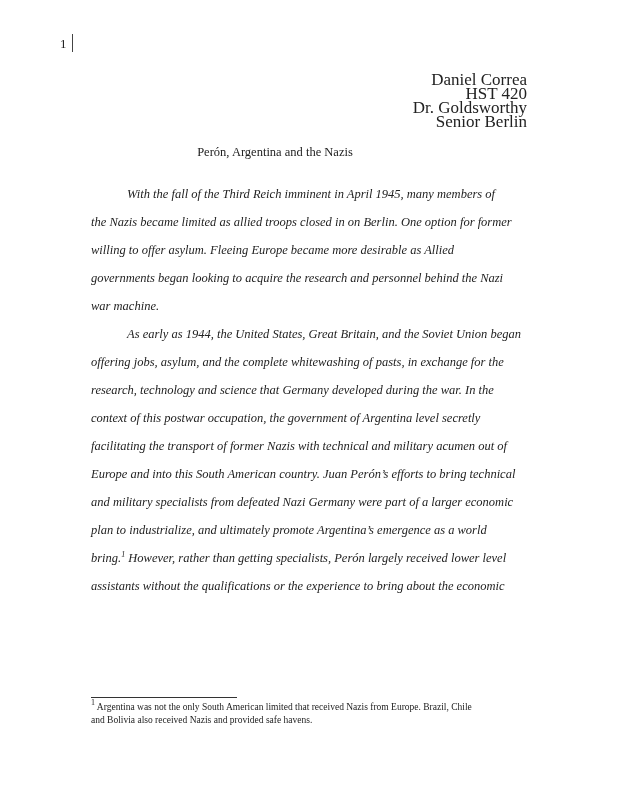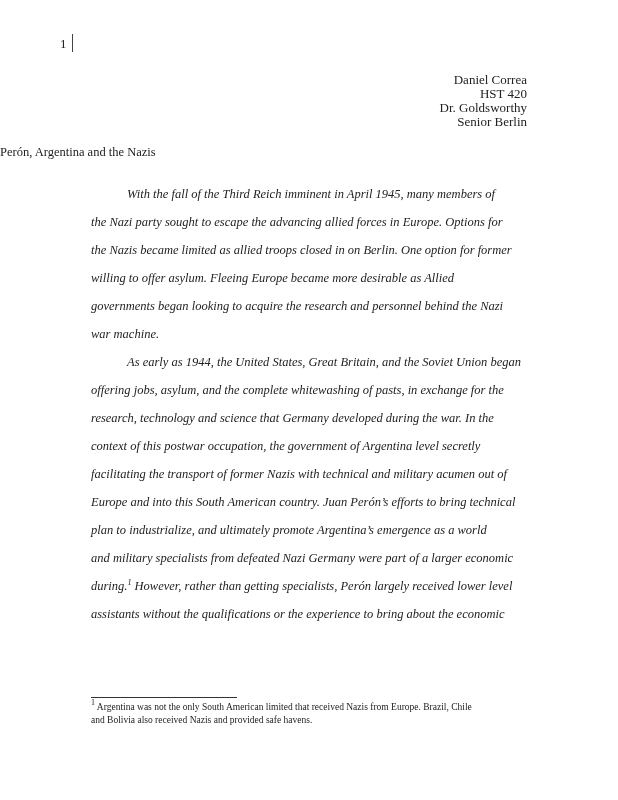--- a/index.html
+++ b/index.html
@@ -2,22 +2,22 @@
 <html><head>
 <meta charset="utf-8">
 <style>
   html, body { margin: 0; padding: 0; background: #ffffff; }
   body { width: 618px; height: 800px; position: relative; overflow: hidden;
          font-family: "Liberation Serif", "DejaVu Serif", serif; color: #222; }
   .page { position: absolute; left: 0; top: 0; width: 618px; height: 800px; background: #fff; }
   .page-num { position: absolute; left: 60px; top: 36px; font-size: 13px; line-height: 16px; }
   .page-num-bar { position: absolute; left: 72px; top: 34px; width: 1px; height: 18px; background: #444; }
   .heading-block { position: absolute; right: 91px; top: 73px; text-align: right;
-                   font-size: 13px; line-height: 14px; margin-left: 48px; }
-  .title { position: absolute; left: 0; width: 550px; top: 144px; text-align: left;
+                   font-size: 17px; line-height: 14px; margin-left: 48px; }
+  .title { position: absolute; left: 0; width: 550px; top: 144px; text-align: center;
            font-size: 12.5px; line-height: 16px; }
   .body { position: absolute; left: 91px; width: 437px; top: 180px; font-size: 12.5px;
           line-height: 28px; font-style: italic; }
   .line { white-space: nowrap; height: 28px; }
   .line.indent { padding-left: 36px; }
   sup { font-size: 8px; vertical-align: 5px; line-height: 0; }
   .fn-sep { position: absolute; left: 91px; top: 697px; width: 146px; height: 1px; background: #333; }
   .footnote { position: absolute; left: 91px; top: 701px; width: 440px; font-size: 9.5px; line-height: 13px; }
   .footnote .fline { white-space: nowrap; }
 </style>
@@ -32,34 +32,33 @@
     <div>Daniel Correa</div>
     <div>HST 420</div>
     <div>Dr. Goldsworthy</div>
     <div>Senior Berlin</div>
   </div>
 
   <div class="title">Perón, Argentina and the Nazis</div>
 
   <div class="body">
     <div class="line indent">With the fall of the Third Reich imminent in April 1945, many members of</div>
-    <div class="line">the Nazi party sought to escape the advancing allied forces in Europe. Options for</div>
     <div class="line">the Nazis became limited as allied troops closed in on Berlin. One option for former</div>
     <div class="line">willing to offer asylum. Fleeing Europe became more desirable as Allied</div>
     <div class="line">governments began looking to acquire the research and personnel behind the Nazi</div>
     <div class="line">war machine.</div>
     <div class="line indent">As early as 1944, the United States, Great Britain, and the Soviet Union began</div>
     <div class="line">offering jobs, asylum, and the complete whitewashing of pasts, in exchange for the</div>
     <div class="line">research, technology and science that Germany developed during the war. In the</div>
     <div class="line">context of this postwar occupation, the government of Argentina level secretly</div>
     <div class="line">facilitating the transport of former Nazis with technical and military acumen out of</div>
     <div class="line">Europe and into this South American country. Juan Perón’s efforts to bring technical</div>
+    <div class="line">and military specialists from defeated Nazi Germany were part of a larger economic</div>
     <div class="line">plan to industrialize, and ultimately promote Argentina’s emergence as a world</div>
-    <div class="line">and military specialists from defeated Nazi Germany were part of a larger economic</div>
-    <div class="line"><span>during.</span><sup>1</sup><span> However, rather than getting specialists, Perón largely received lower level</span></div>
+    <div class="line"><span>bring.</span><sup>1</sup><span> However, rather than getting specialists, Perón largely received lower level</span></div>
     <div class="line">assistants without the qualifications or the experience to bring about the economic</div>
   </div>
 
   <div class="fn-sep"></div>
   <div class="footnote">
     <div class="fline"><sup>1</sup><span> Argentina was not the only South American limited that received Nazis from Europe. Brazil, Chile</span></div>
     <div class="fline">and Bolivia also received Nazis and provided safe havens.</div>
   </div>
 </div>
 

